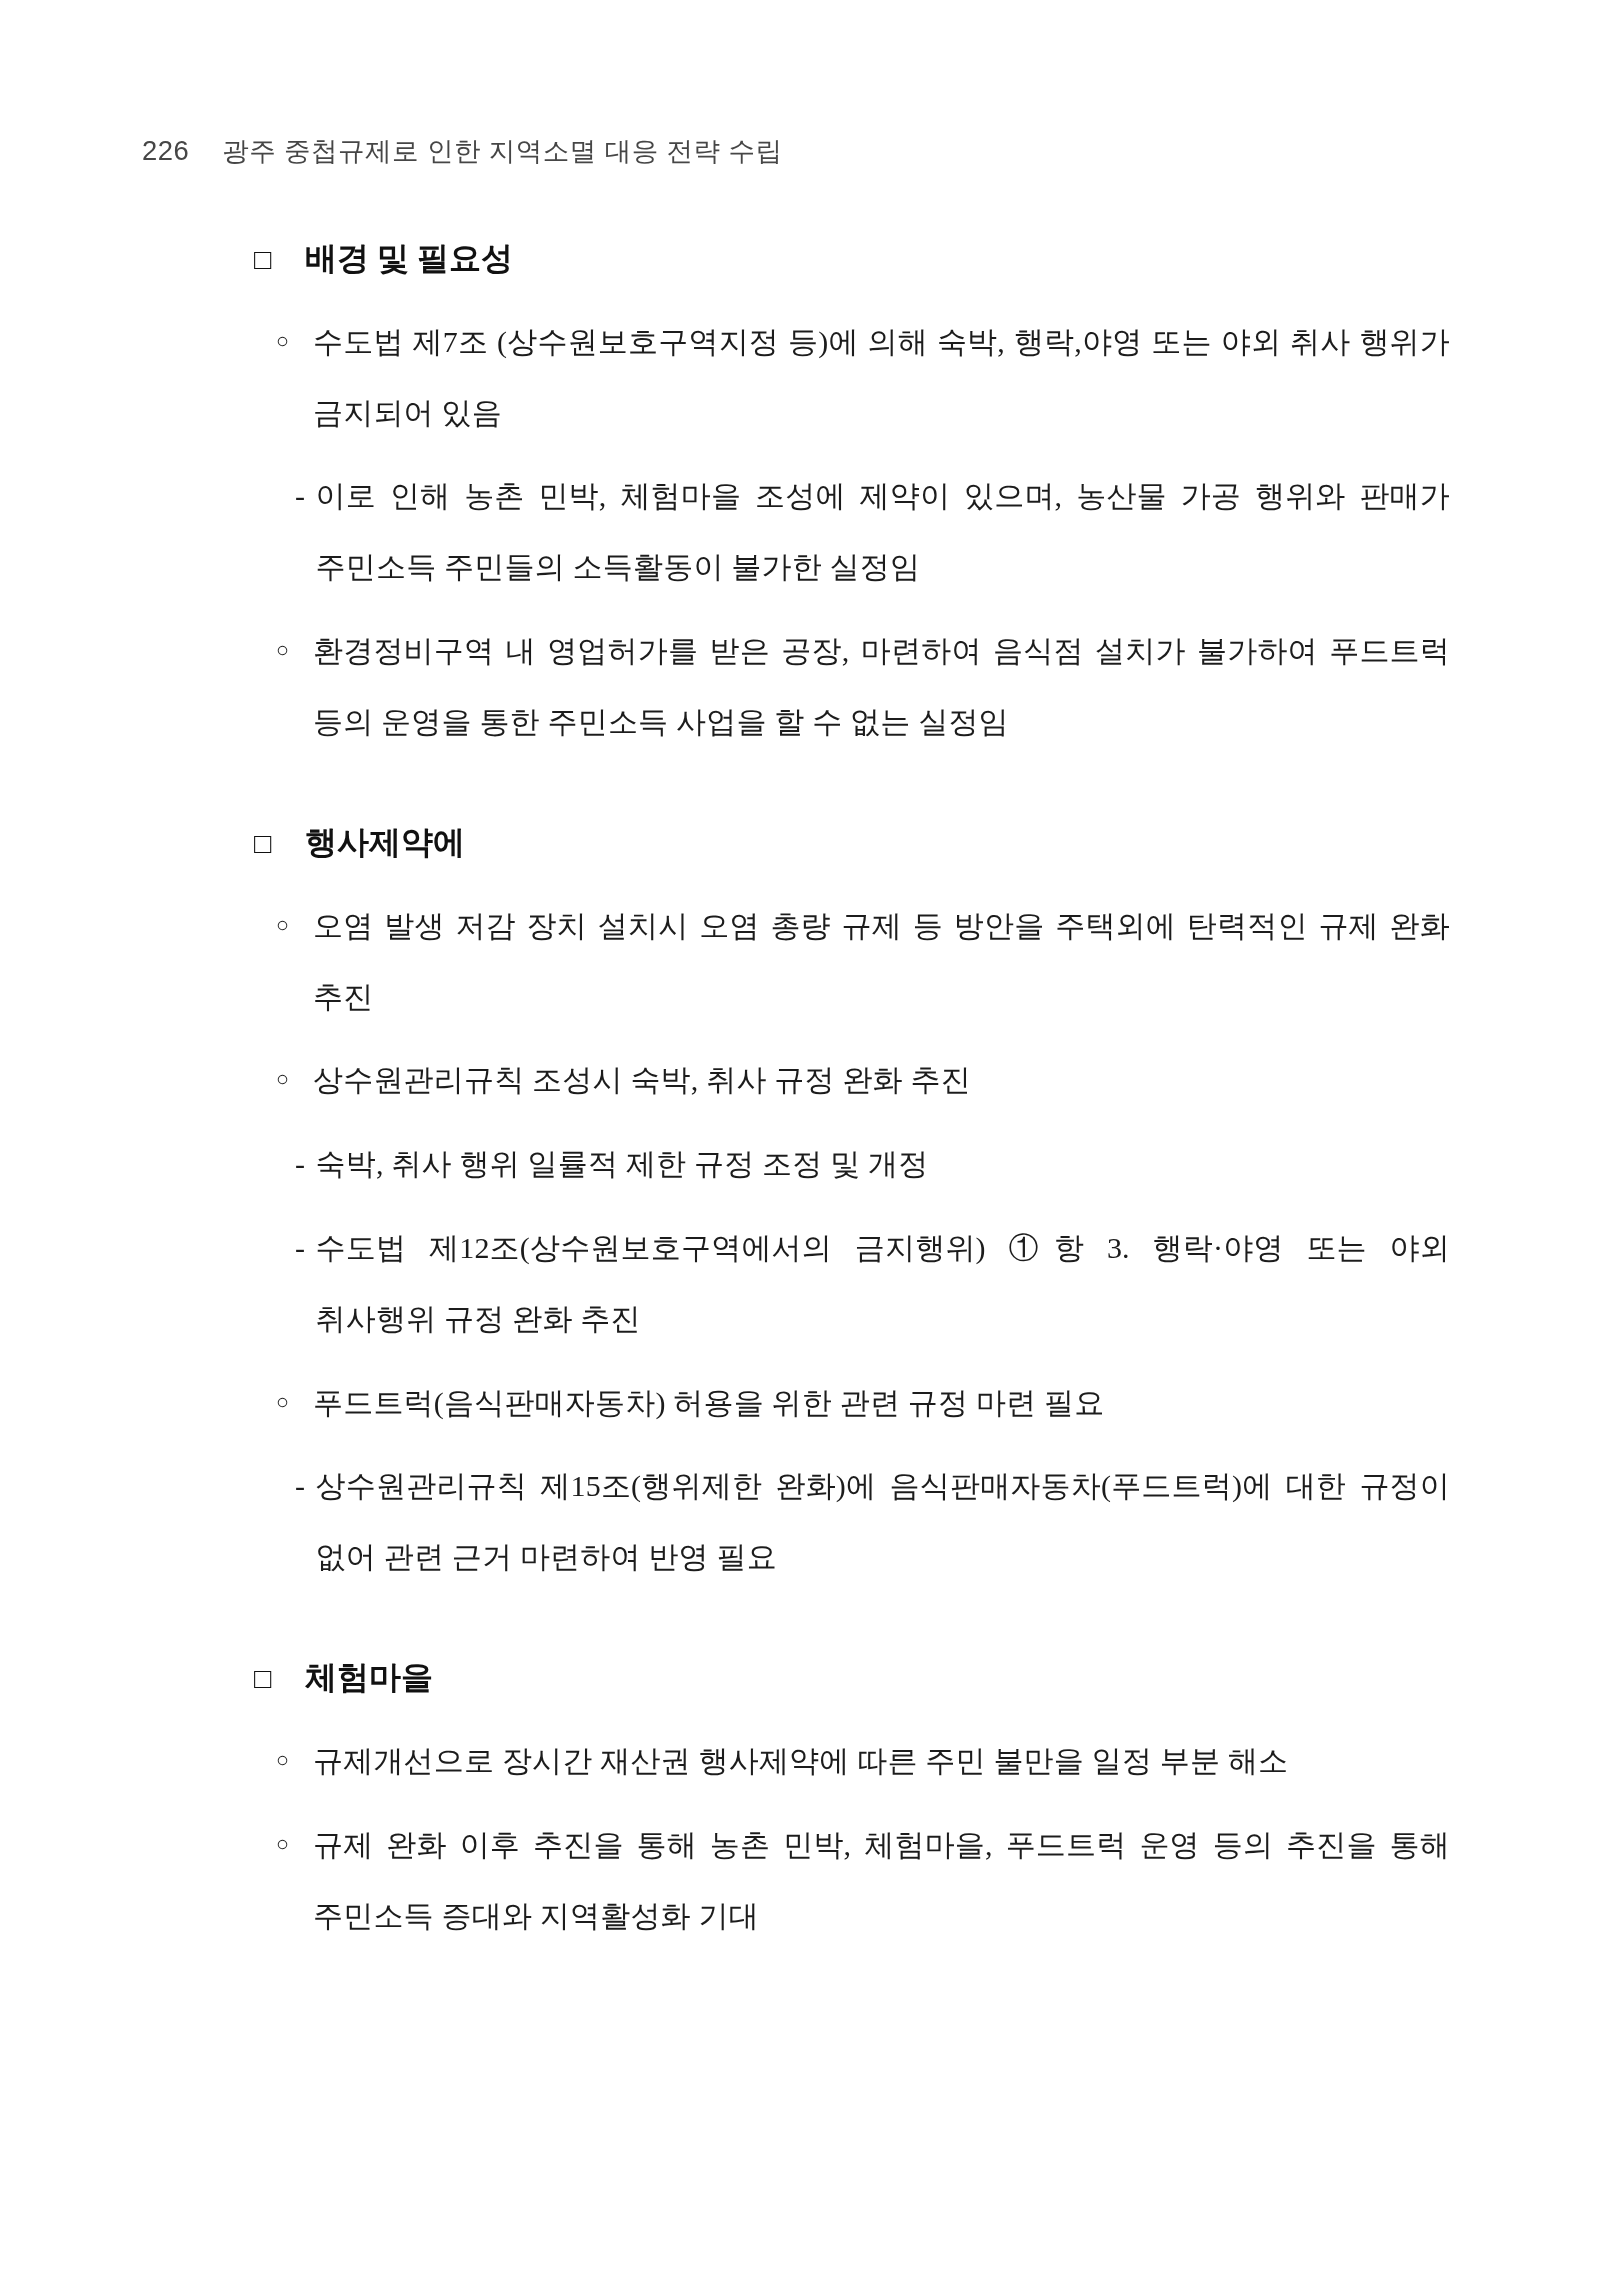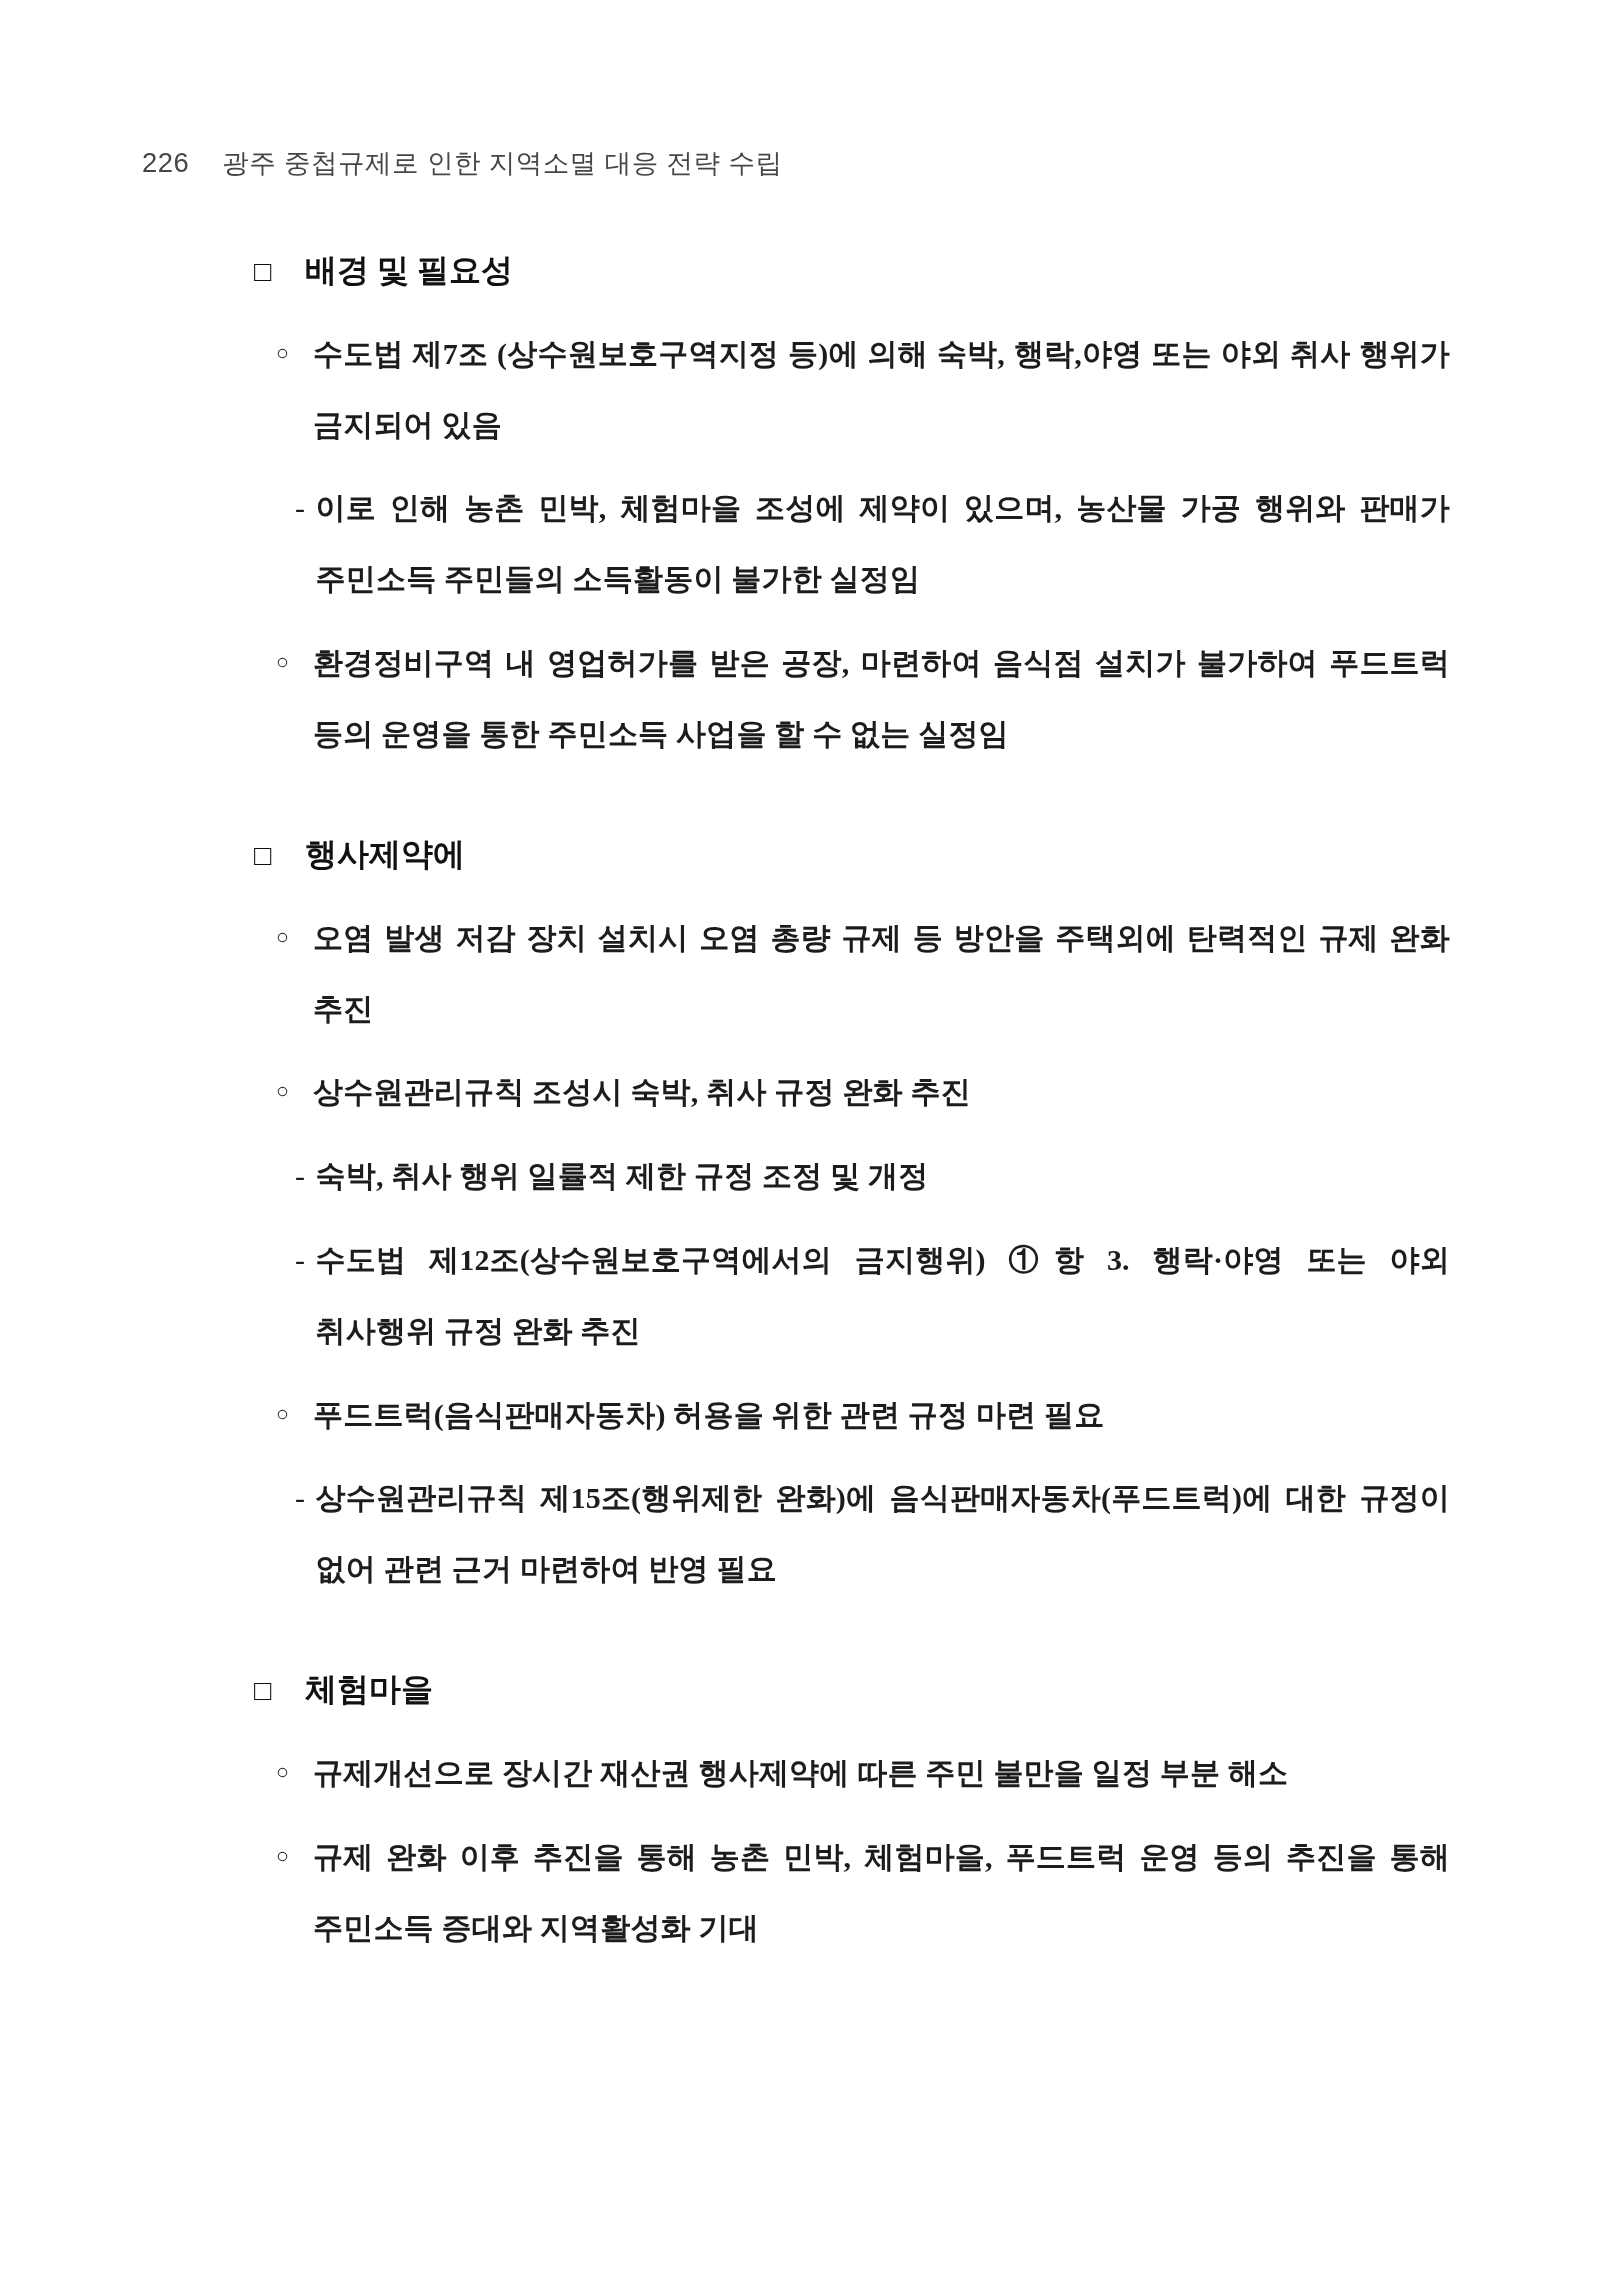--- a/index.html
+++ b/index.html
@@ -10,21 +10,20 @@
   .page {
     position: relative;
     width: 1619px;
     height: 2016px;
     background: #ffffff;
     box-sizing: border-box;
     padding: 135px 169px 0 142px;
     font-family: "Liberation Serif", "DejaVu Serif", serif;
     color: #1c1c1c;
     overflow: hidden;
-    margin-top: 12px;
   }
   .running-head {
     display: flex;
     align-items: baseline;
     font-family: "Liberation Sans", "DejaVu Sans", sans-serif;
     color: #464646;
     font-size: 26.5px;
     line-height: 31px;
     letter-spacing: 0.5px;
   }
@@ -63,21 +62,20 @@
     margin-bottom: 12.7px;
     font-size: 30px;
     line-height: 71px;
   }
   .item .text {
     flex: 1 1 auto;
     text-align: justify;
     text-align-last: left;
     word-break: keep-all;
     letter-spacing: 0.2px;
-    font-weight: bold;
   }
   .item.level-circle { margin-left: 134px; }
   .item.level-circle .marker {
     flex: 0 0 37px;
     font-size: 21.6px;
     line-height: 71px;
   }
   .item.level-dash { margin-left: 153px; }
   .item.level-dash .marker {
     flex: 0 0 20.6px;

